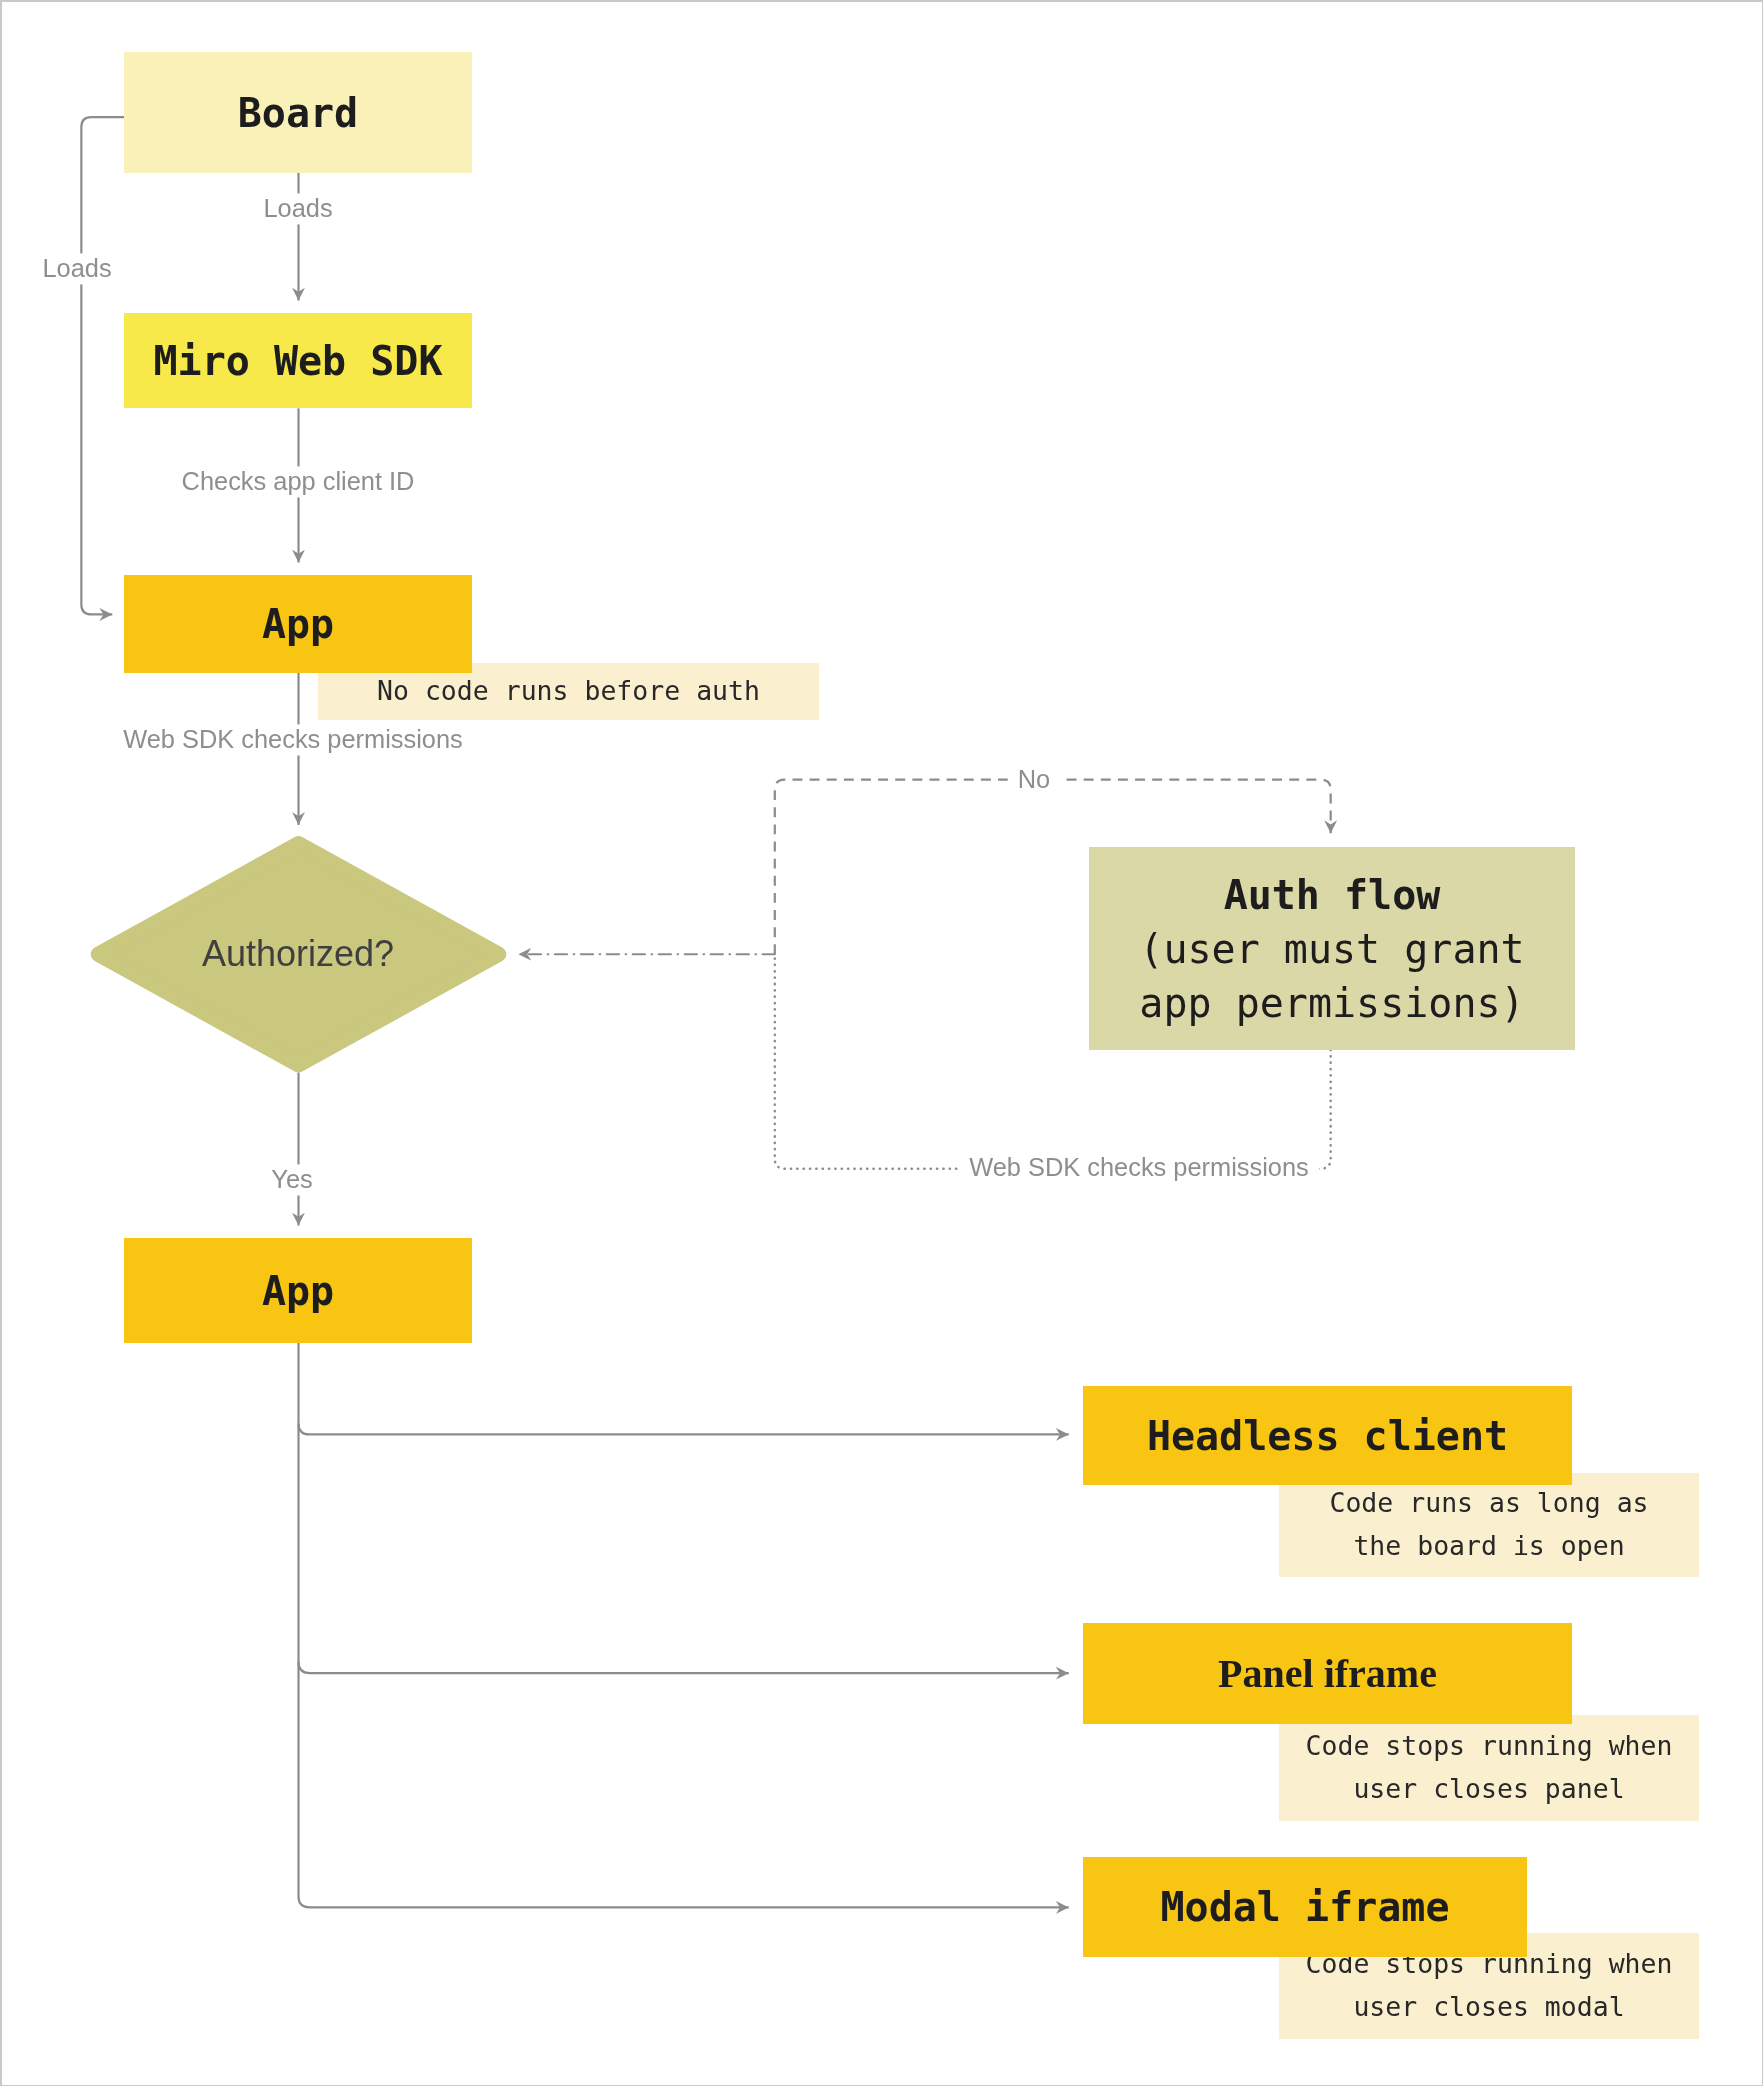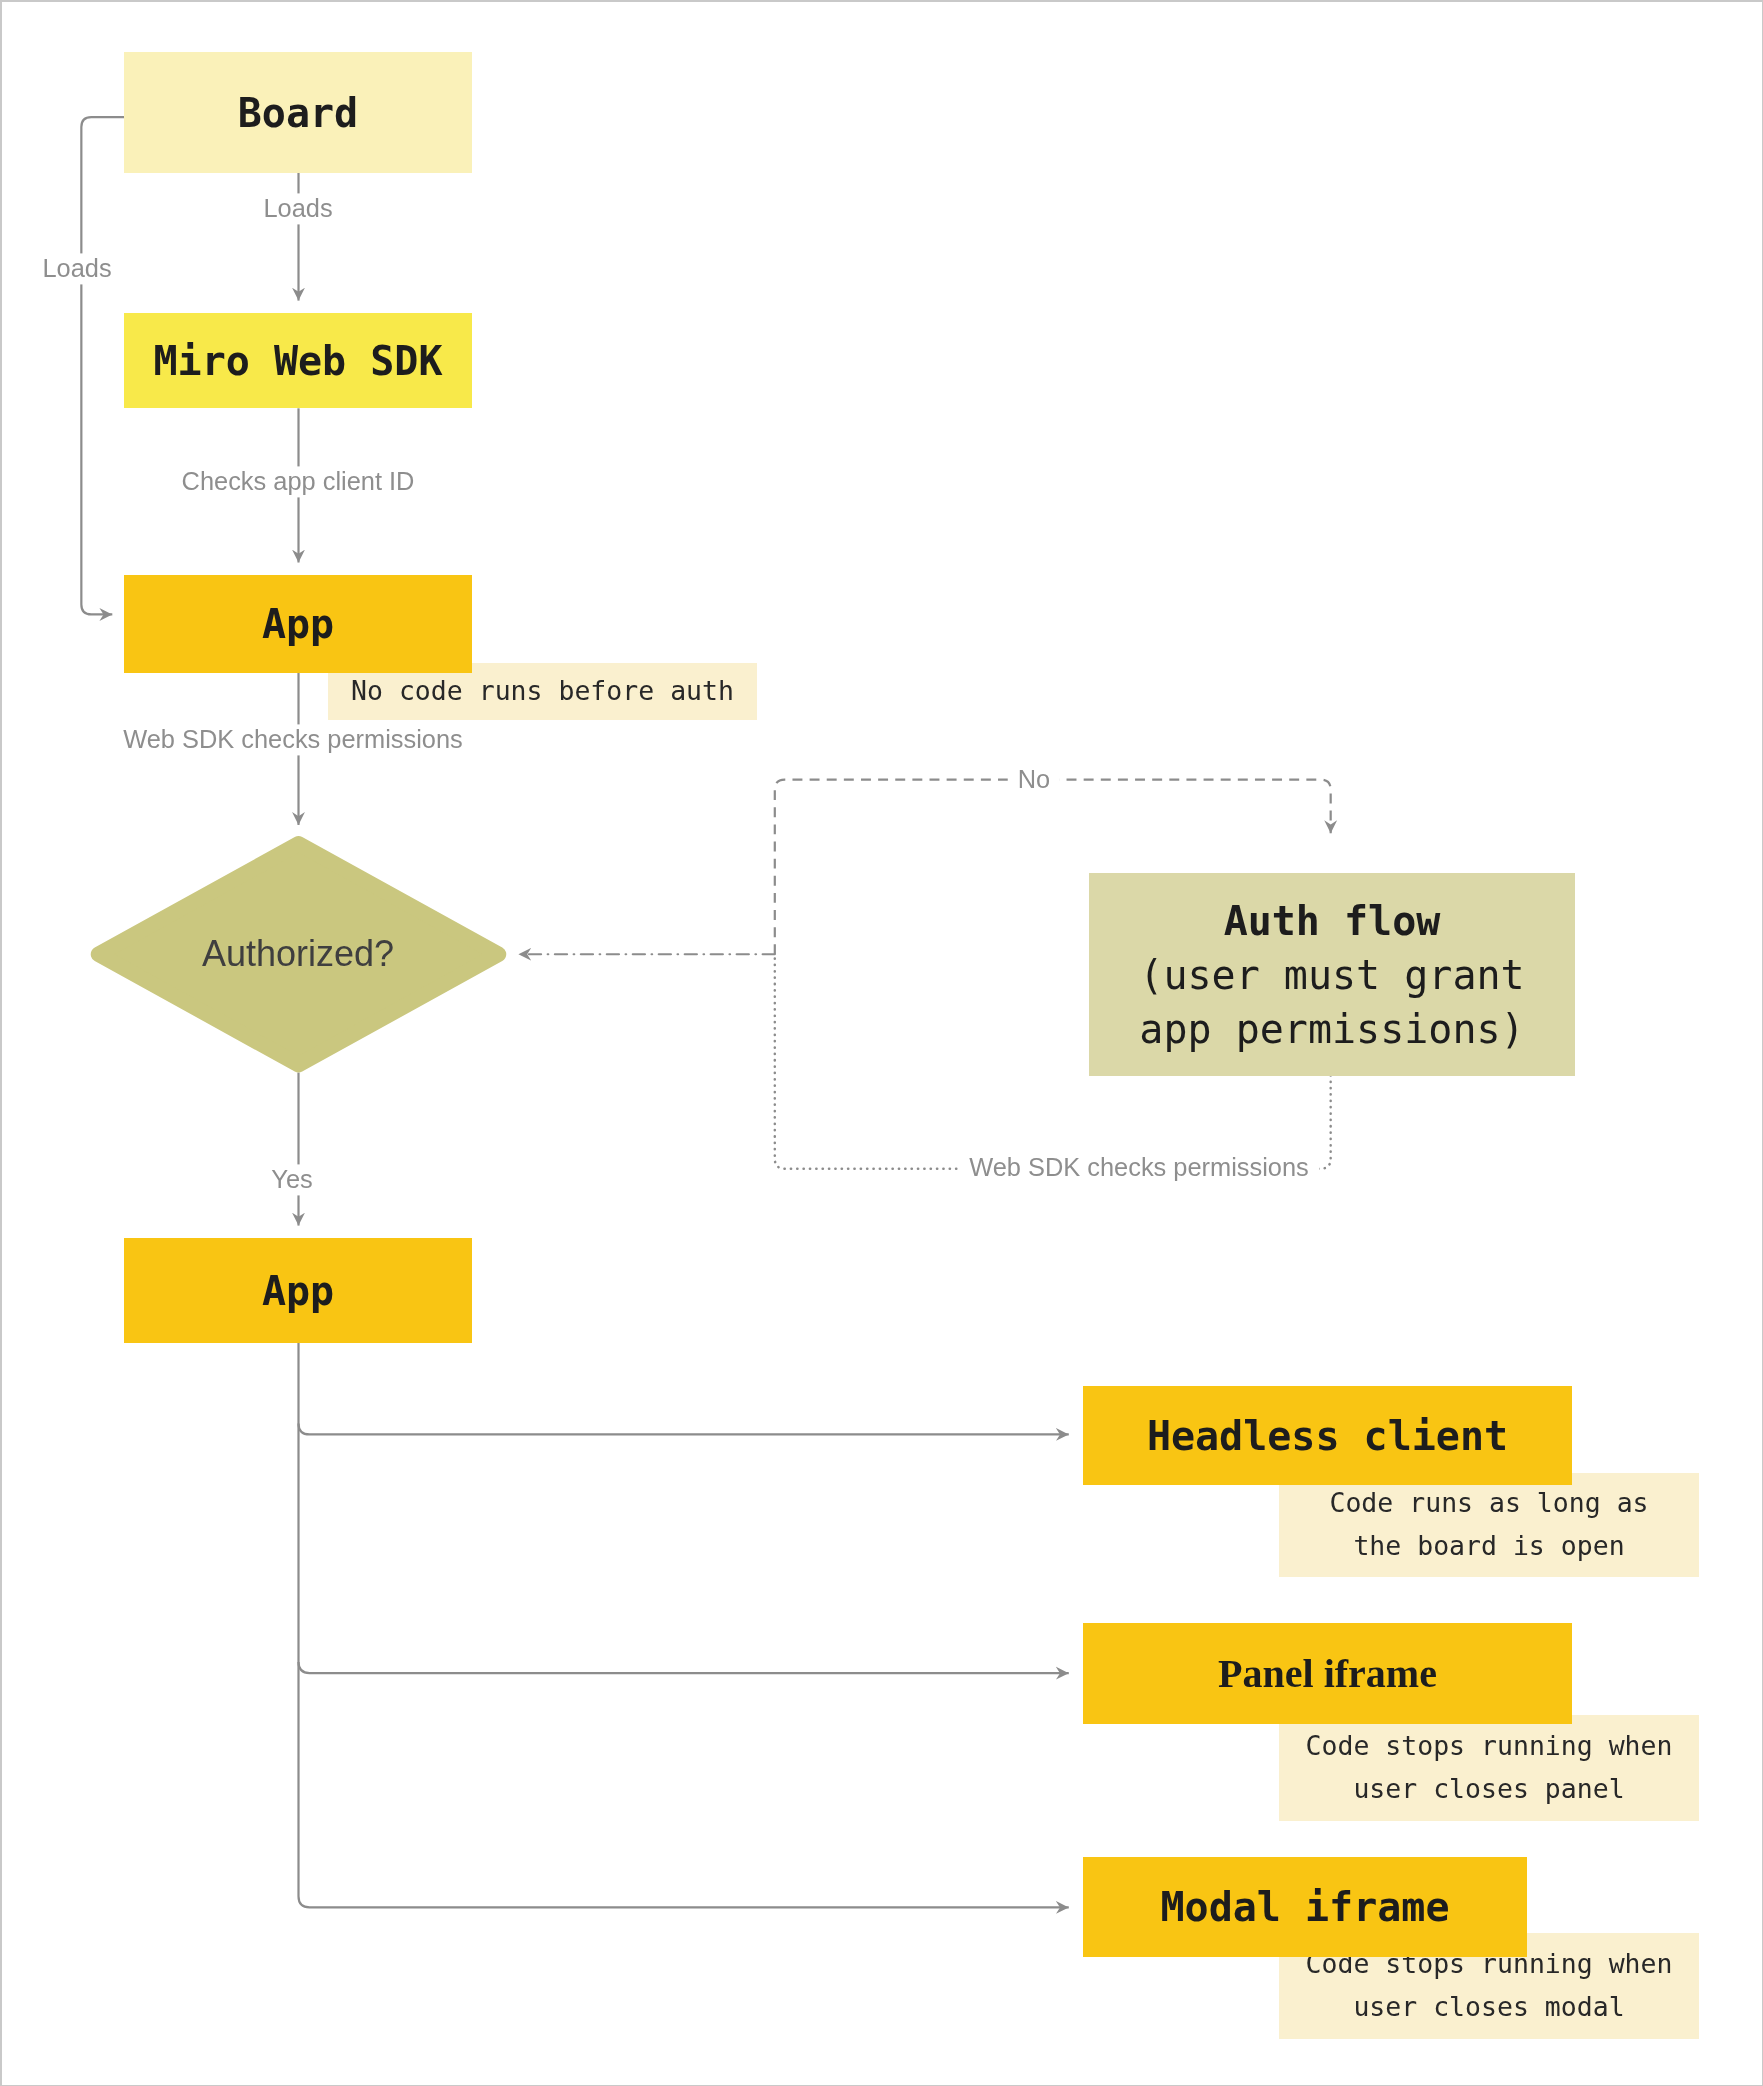--- a/index.html
+++ b/index.html
@@ -88,21 +88,21 @@
   <div class="node yellow" style="left:124px;top:313px;width:348px;height:95px;">
     <span>Miro Web SDK</span>
   </div>
 
   <div class="node amber" style="left:124px;top:575px;width:348px;height:98px;">
     <span>App</span>
   </div>
 
   <div class="diamond-label" style="left:298px;top:954px;">Authorized?</div>
 
-  <div class="node olive" style="left:1089px;top:873px;width:486px;height:203px;">
+  <div class="node olive" style="left:1089px;top:847px;width:486px;height:203px;">
     <span>Auth flow</span>
     <span class="sub">(user must grant</span>
     <span class="sub">app permissions)</span>
   </div>
 
   <div class="node amber" style="left:124px;top:1238px;width:348px;height:105px;">
     <span>App</span>
   </div>
 
   <div class="node amber" style="left:1083px;top:1386px;width:489px;height:99px;">
@@ -110,21 +110,21 @@
   </div>
 
   <div class="node amber" style="left:1083px;top:1623px;width:489px;height:101px;font-family:Liberation Serif, serif;">
     <span>Panel iframe</span>
   </div>
 
   <div class="node amber" style="left:1083px;top:1857px;width:444px;height:100px;">
     <span>Modal iframe</span>
   </div>
 
-  <div class="note" style="left:328px;top:663px;width:429px;height:57px;">
+  <div class="note" style="left:318px;top:663px;width:501px;height:57px;">
     <span>No code runs before auth</span>
   </div>
 
 
   <div class="note" style="left:1279px;top:1473px;width:420px;height:104px;">
     <span>Code runs as long as</span>
     <span>the board is open</span>
   </div>
 
   <div class="note" style="left:1279px;top:1715px;width:420px;height:106px;">

